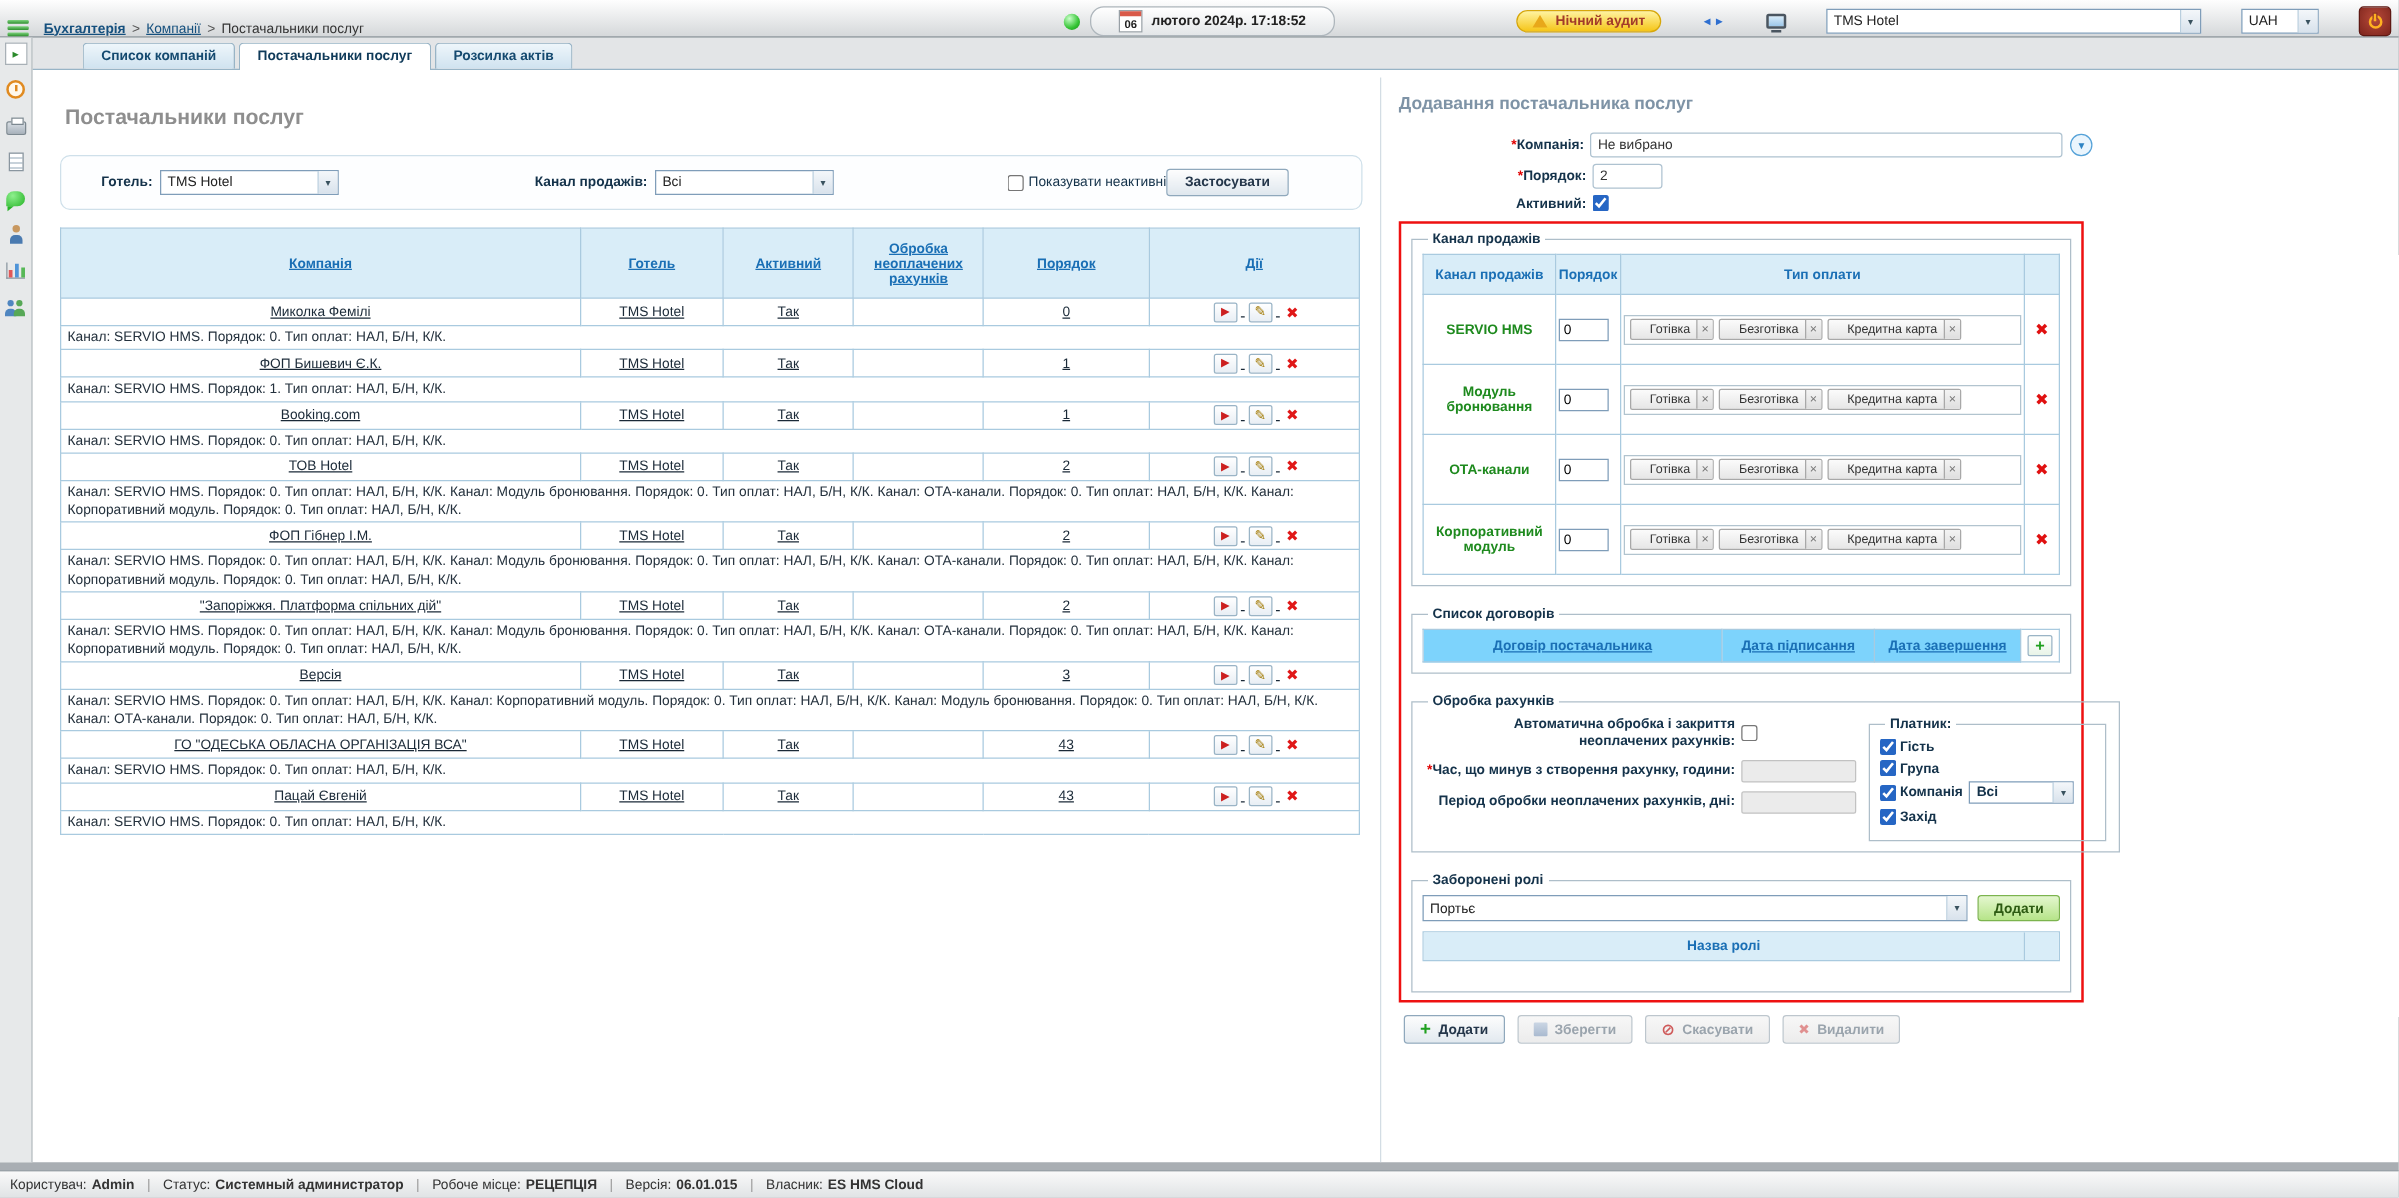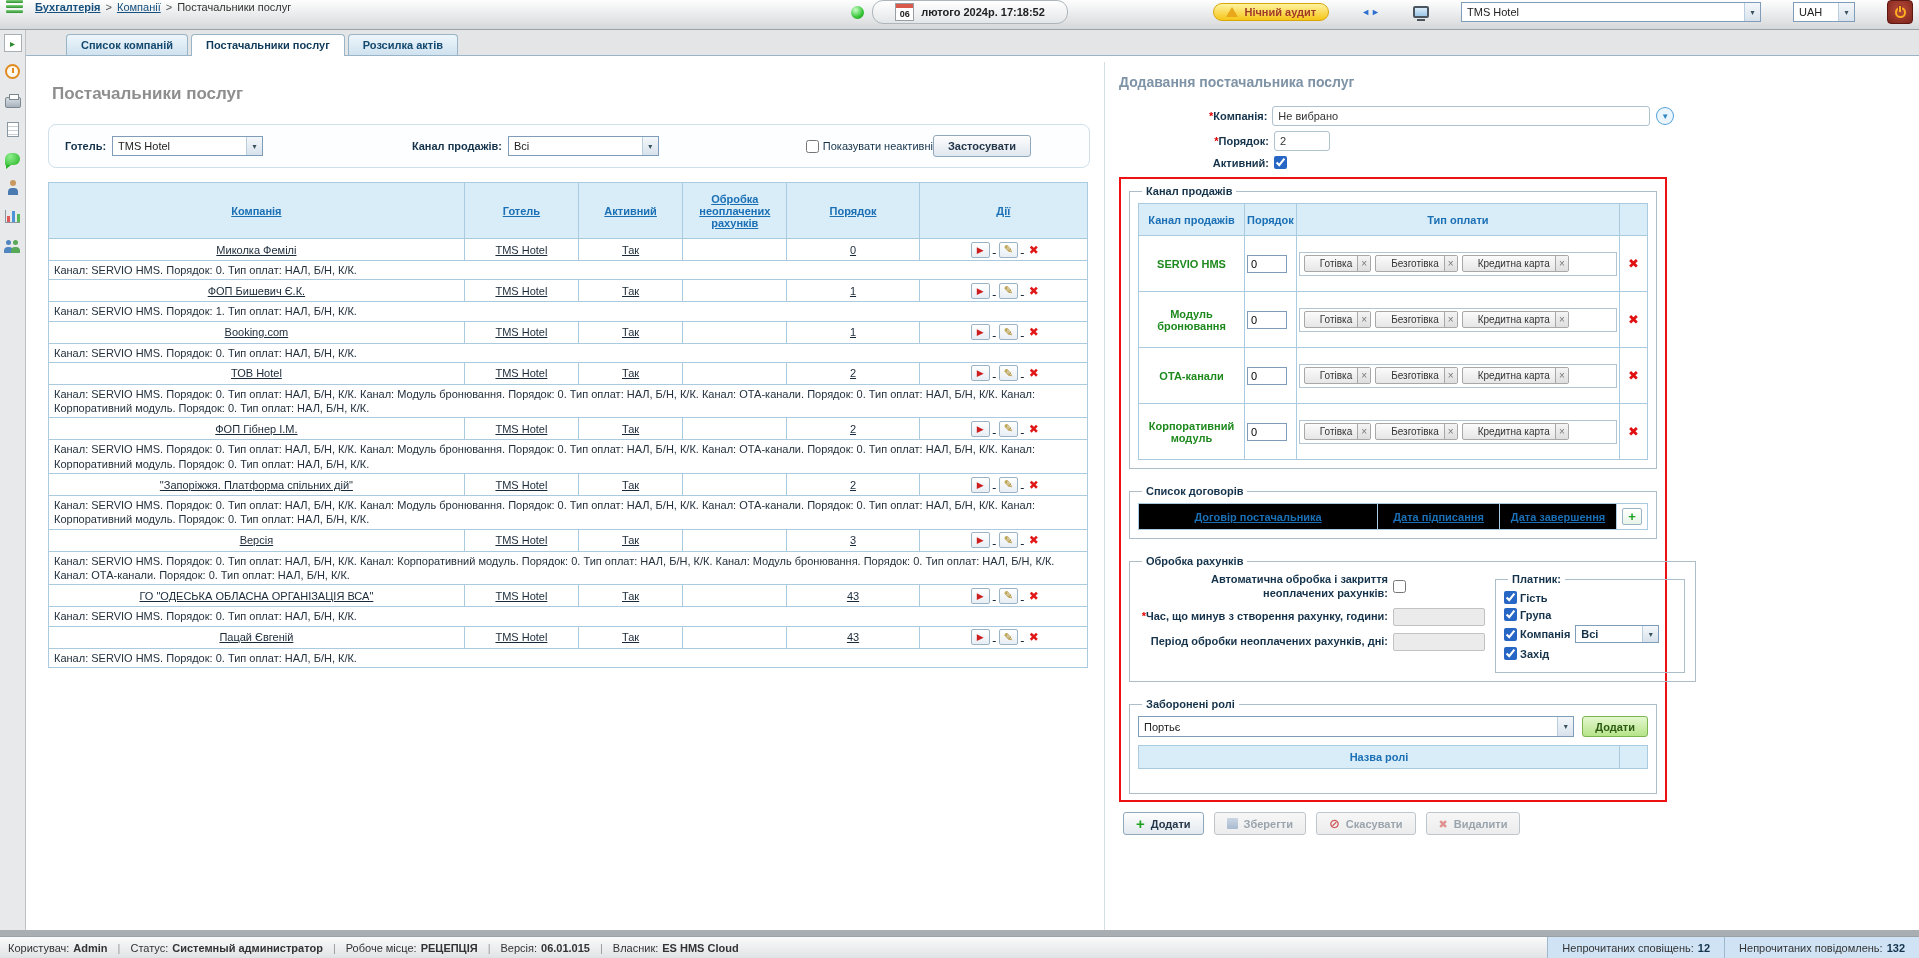--- a/index.html
+++ b/index.html
@@ -1,20 +1,20 @@
 <!DOCTYPE html>
 <html><head>
 <meta charset="utf-8">
 <style>
   *{margin:0;padding:0;box-sizing:border-box;}
   html,body{width:1919px;height:958px;overflow:hidden;}
   body{font-family:"Liberation Sans","DejaVu Sans",sans-serif;font-size:11px;color:#222;background:#a9aeb3;display:flex;flex-direction:column;}
 
   
-  .topbar{height:30px;background:linear-gradient(#fefefe,#d5d8da);border-bottom:1px solid #9aa2a8;display:flex;align-items:flex-start;padding:0 6px;flex-shrink:0;}
+  .topbar{height:30px;background:linear-gradient(#fefefe,#d5d8da);border-bottom:1px solid #9aa2a8;display:flex;align-items:flex-end;padding:0 6px;flex-shrink:0;}
   .tb-left,.tb-center,.tb-right{display:flex;align-items:center;gap:8px;}
   .tb-left{flex:1;}
   .tb-right{flex:1;justify-content:flex-end;gap:32px;}
   .burger{display:flex;flex-direction:column;gap:2px;width:17px;cursor:pointer;margin-right:4px;}
   .burger span{height:3px;background:linear-gradient(#7fd47f,#2e8f2e);border-radius:1px;}
   .crumbs{display:flex;align-items:center;gap:5px;white-space:nowrap;}
   .crumb-link{color:#15507e;text-decoration:underline;cursor:pointer;}
   .crumb-link.bold{font-weight:bold;}
   .crumb-sep{color:#555;}
   .crumb-current{color:#333;}
@@ -72,21 +72,21 @@
   .main-col{flex:1;display:flex;flex-direction:column;overflow:hidden;}
   .tabs{height:26px;background:#e3e5e7;display:flex;align-items:flex-end;padding-left:40px;gap:3px;border-bottom:1px solid #98b4c6;flex-shrink:0;}
   .tab{padding:4px 14px;border:1px solid #98b4c6;border-bottom:none;border-radius:4px 4px 0 0;background:linear-gradient(#eef6fb,#cfe2ef);color:#14496f;font-weight:bold;cursor:pointer;white-space:nowrap;}
   .tab.active{background:#fff;margin-bottom:-1px;padding-bottom:5px;color:#0f3a59;}
   .content{flex:1;background:#fff;display:flex;overflow:hidden;padding:6px 0 0 22px;}
 
   
   .left-pane{width:1042px;flex-shrink:0;}
   .page-title{font-size:17px;color:#8e8e8e;margin:22px 0 20px 4px;}
   .filter-box{border:1px solid #cfe0ea;border-radius:8px;background:#fdfeff;padding:10px 16px;display:flex;align-items:center;margin-bottom:14px;}
-  .flt-label{font-weight:bold;color:#14324a;margin-right:6px;white-space:nowrap;}
+  .flt-label{font-weight:bold;color:#14324a;margin-right:6px;white-space:nowrap;margin-left:16px;}
   .flt-hotel{width:152px;}
   .flt-channel{width:152px;}
   .flt-gap1{width:150px;}
   .flt-gap2{width:148px;}
   .flt-check{display:flex;align-items:center;gap:4px;}
   .flt-check label{color:#14324a;white-space:nowrap;}
   .apply-btn{margin-left:auto;margin-right:42px;height:22px;padding:0 14px;border:1px solid #8fa8bc;border-radius:3px;background:linear-gradient(#fdfdfd,#dfe7ee);font:inherit;font-weight:bold;color:#24364a;cursor:pointer;}
   input[type=checkbox]{width:13px;height:13px;accent-color:#2666c4;}
 
   table.providers{border-collapse:collapse;width:1040px;table-layout:fixed;}
@@ -128,21 +128,21 @@
   .tagbox{border:1px solid #b2c4cf;background:#fff;min-height:24px;display:flex;align-items:center;gap:4px;padding:2px 4px;}
   .pay-tag{display:inline-flex;align-items:stretch;border:1px solid #a8a8a8;background:linear-gradient(#fbfbfb,#e6e6e6);border-radius:2px;font-size:10px;color:#333;padding-left:10px;}
   .pay-label{padding:2px 5px;white-space:nowrap;}
   .pay-x{width:13px;display:flex;align-items:center;justify-content:center;border-left:1px solid #a8a8a8;color:#777;cursor:pointer;background:linear-gradient(#f4f4f4,#dedede);}
   .pay-x::before{content:"×";}
   .chan-del{width:28px;text-align:center;}
   .x-red{cursor:pointer;}
   .x-red::before{content:"✖";color:#e01010;font-weight:bold;font-size:13px;}
 
   .contract-table{border-collapse:collapse;width:100%;}
-  .contract-table th{border:1px solid #a9cadf;background:#000000;height:26px;text-align:center;}
+  .contract-table th{border:1px solid #a9cadf;background:#7dd3fc;height:26px;text-align:center;}
   .contract-table .add-cell{background:#fff;width:32px;}
   .add-btn{display:inline-flex;width:20px;height:17px;border:1px solid #9ab4c6;border-radius:2px;align-items:center;justify-content:center;background:linear-gradient(#fff,#e8f4e8);cursor:pointer;}
   .add-btn::before{content:"+";color:#1fa01f;font-weight:900;font-size:13px;line-height:1;}
 
   .inv-wrap{display:flex;align-items:flex-start;}
   .inv-left{flex:1;}
   .inv-row{display:flex;align-items:center;margin-bottom:7px;}
   .inv-label{width:250px;text-align:right;font-weight:bold;color:#14324a;margin-right:5px;line-height:1.25;}
   .inv-ctl{display:flex;align-items:center;}
   .inv-input{width:92px;height:18px;border:1px solid #c2c2c2;background:#ebebeb;border-radius:2px;font:inherit;padding:0 3px;}
@@ -716,23 +716,13 @@
   <span class="sb-sep">|</span>
   <span class="sb-item">
       <span>Версія:</span>
       <span class="sb-val">06.01.015</span>
     </span>
   <span class="sb-sep">|</span>
   <span class="sb-item">
       <span>Власник:</span>
       <span class="sb-val">ES HMS Cloud</span>
     </span>
-  <span class="sb-right">
-    <span class="sb-badge">
-        <span>Непрочитаних сповіщень:</span>
-        <b>12</b>
-      </span>
-    <span class="sb-badge">
-        <span>Непрочитаних повідомлень:</span>
-        <b>132</b>
-      </span>
-  </span>
 </footer>
 
 </body></html>

